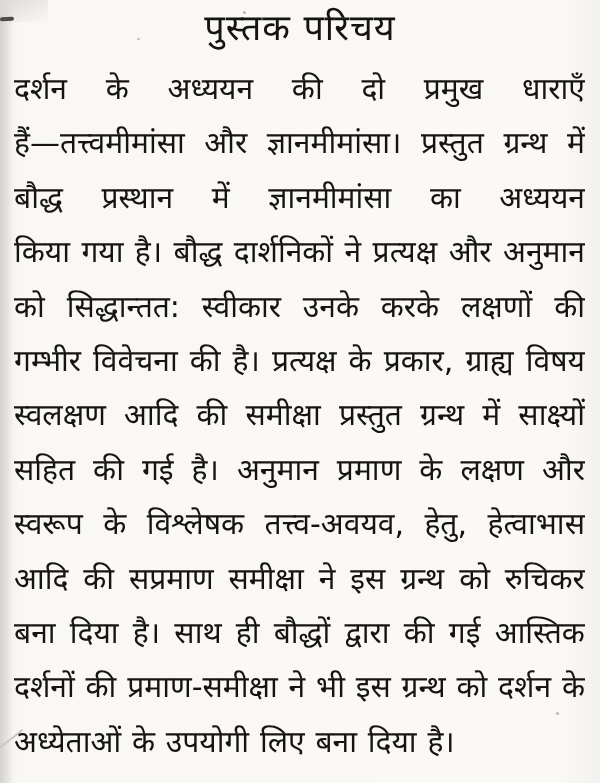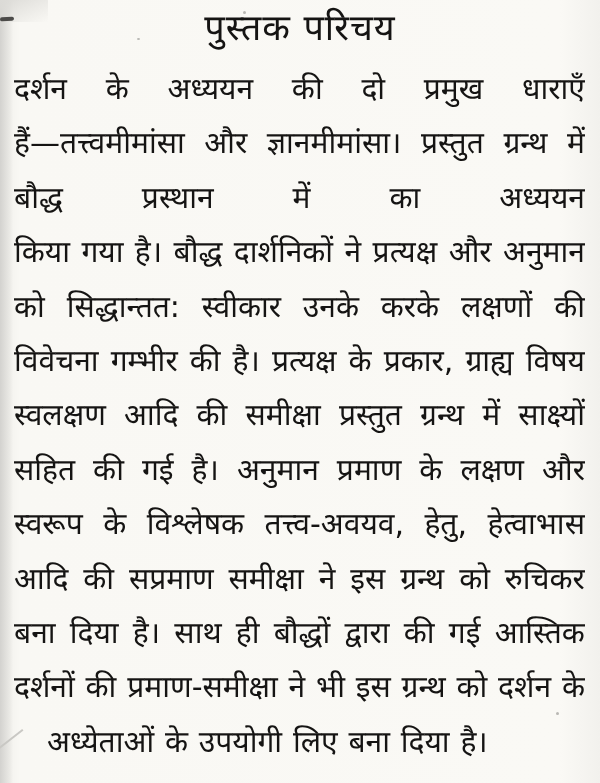--- a/index.html
+++ b/index.html
@@ -82,21 +82,20 @@
     align-items: baseline;
     height: 54.4px;
     line-height: 54.4px;
     font-size: 30px;
     overflow: hidden;
   }
   .line span { white-space: nowrap; }
   .line.last {
     justify-content: flex-start;
     gap: 0.36em;
-    margin-left: 33px;
   }
 </style>
 </head>
 <body>
 
 <div class="page">
   <div class="edge-left"></div>
   <div class="corner-top"></div>
   <div class="dash-mark"></div>
   <div class="crease"></div>
@@ -122,20 +121,21 @@
         <span>और</span>
         <span>ज्ञानमीमांसा।</span>
         <span>प्रस्तुत</span>
         <span>ग्रन्थ</span>
         <span>में</span>
       </div>
     <div class="line">
         <span>बौद्ध</span>
         <span>प्रस्थान</span>
         <span>में</span>
+        <span>ज्ञानमीमांसा</span>
         <span>का</span>
         <span>अध्ययन</span>
       </div>
     <div class="line">
         <span>किया</span>
         <span>गया</span>
         <span>है।</span>
         <span>बौद्ध</span>
         <span>दार्शनिकों</span>
         <span>ने</span>
@@ -146,22 +146,22 @@
     <div class="line">
         <span>को</span>
         <span>सिद्धान्तत:</span>
         <span>स्वीकार</span>
         <span>उनके</span>
         <span>करके</span>
         <span>लक्षणों</span>
         <span>की</span>
       </div>
     <div class="line">
+        <span>गम्भीर</span>
         <span>विवेचना</span>
-        <span>गम्भीर</span>
         <span>की</span>
         <span>है।</span>
         <span>प्रत्यक्ष</span>
         <span>के</span>
         <span>प्रकार,</span>
         <span>ग्राह्य</span>
         <span>विषय</span>
       </div>
     <div class="line">
         <span>स्वलक्षण</span>

